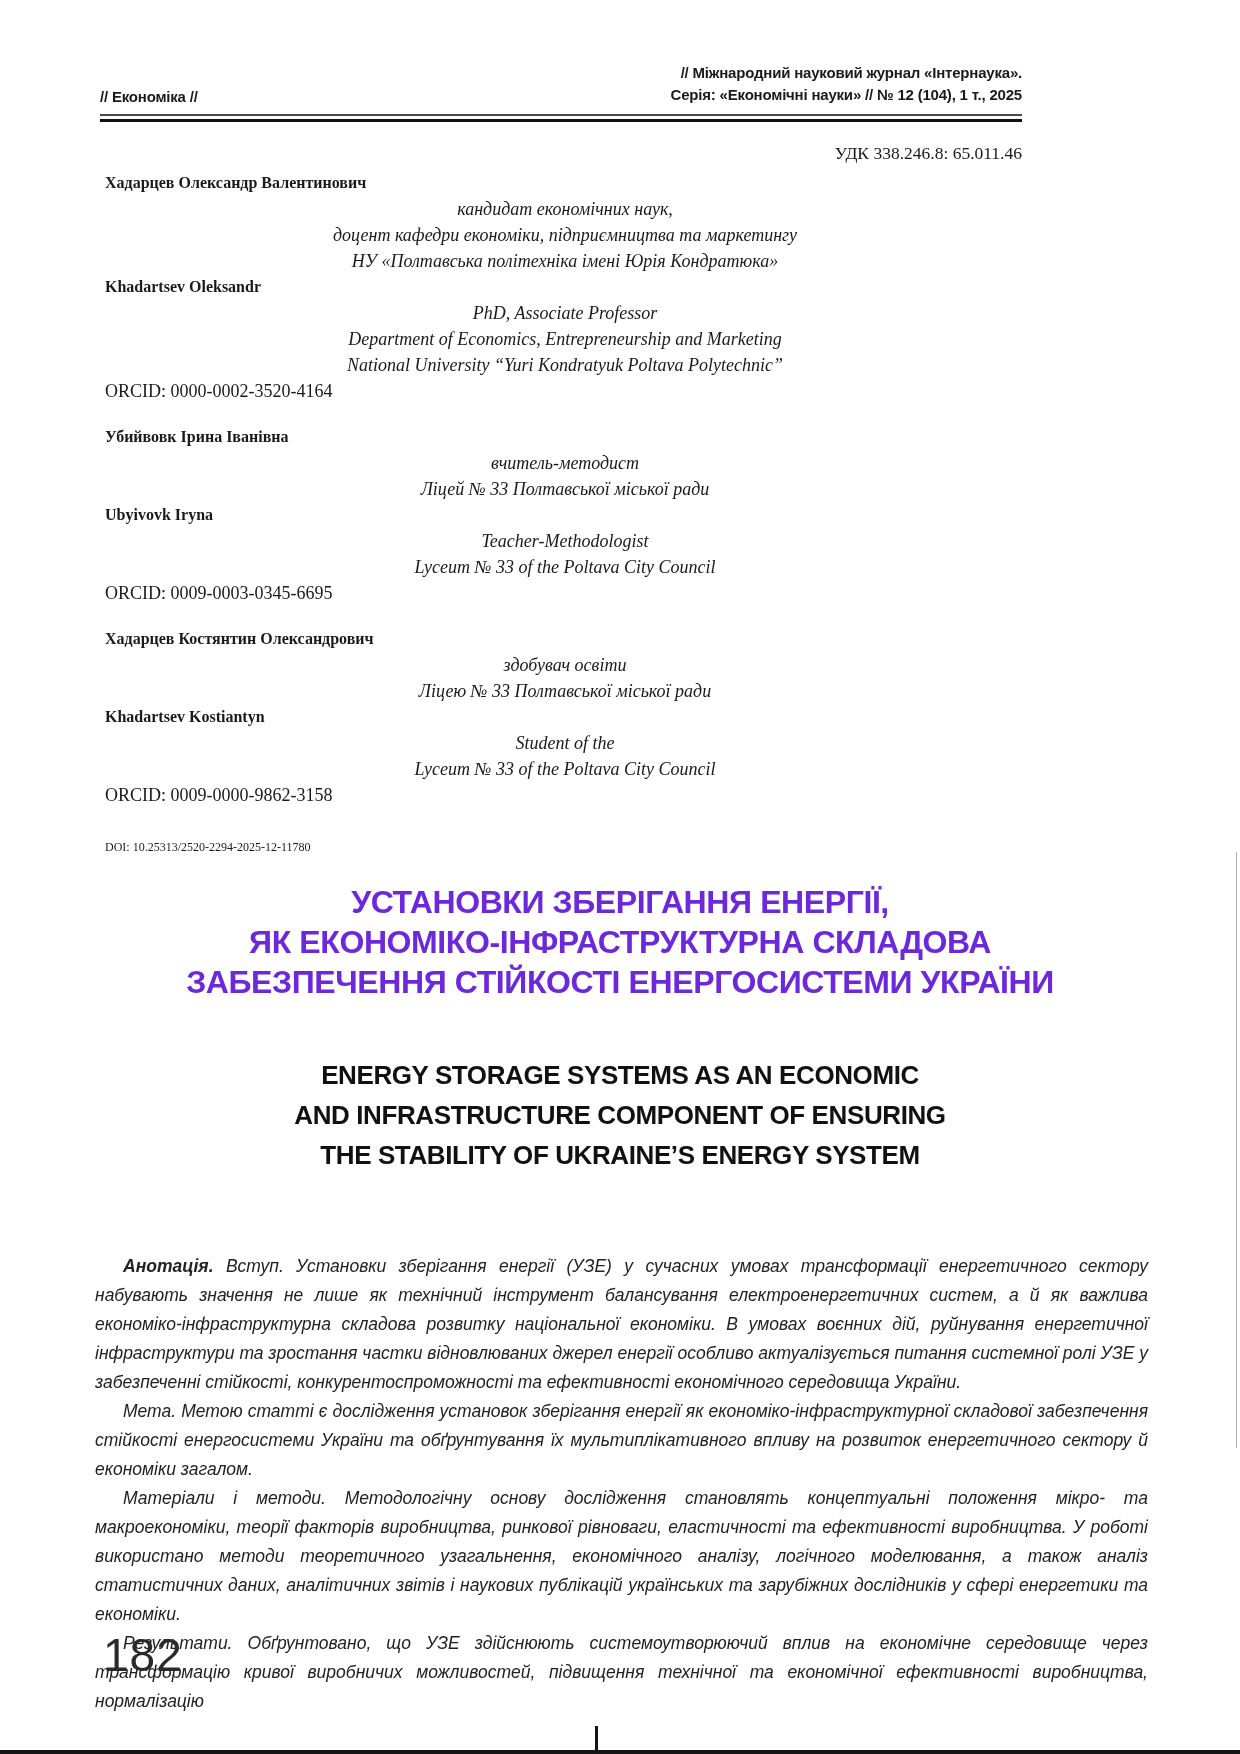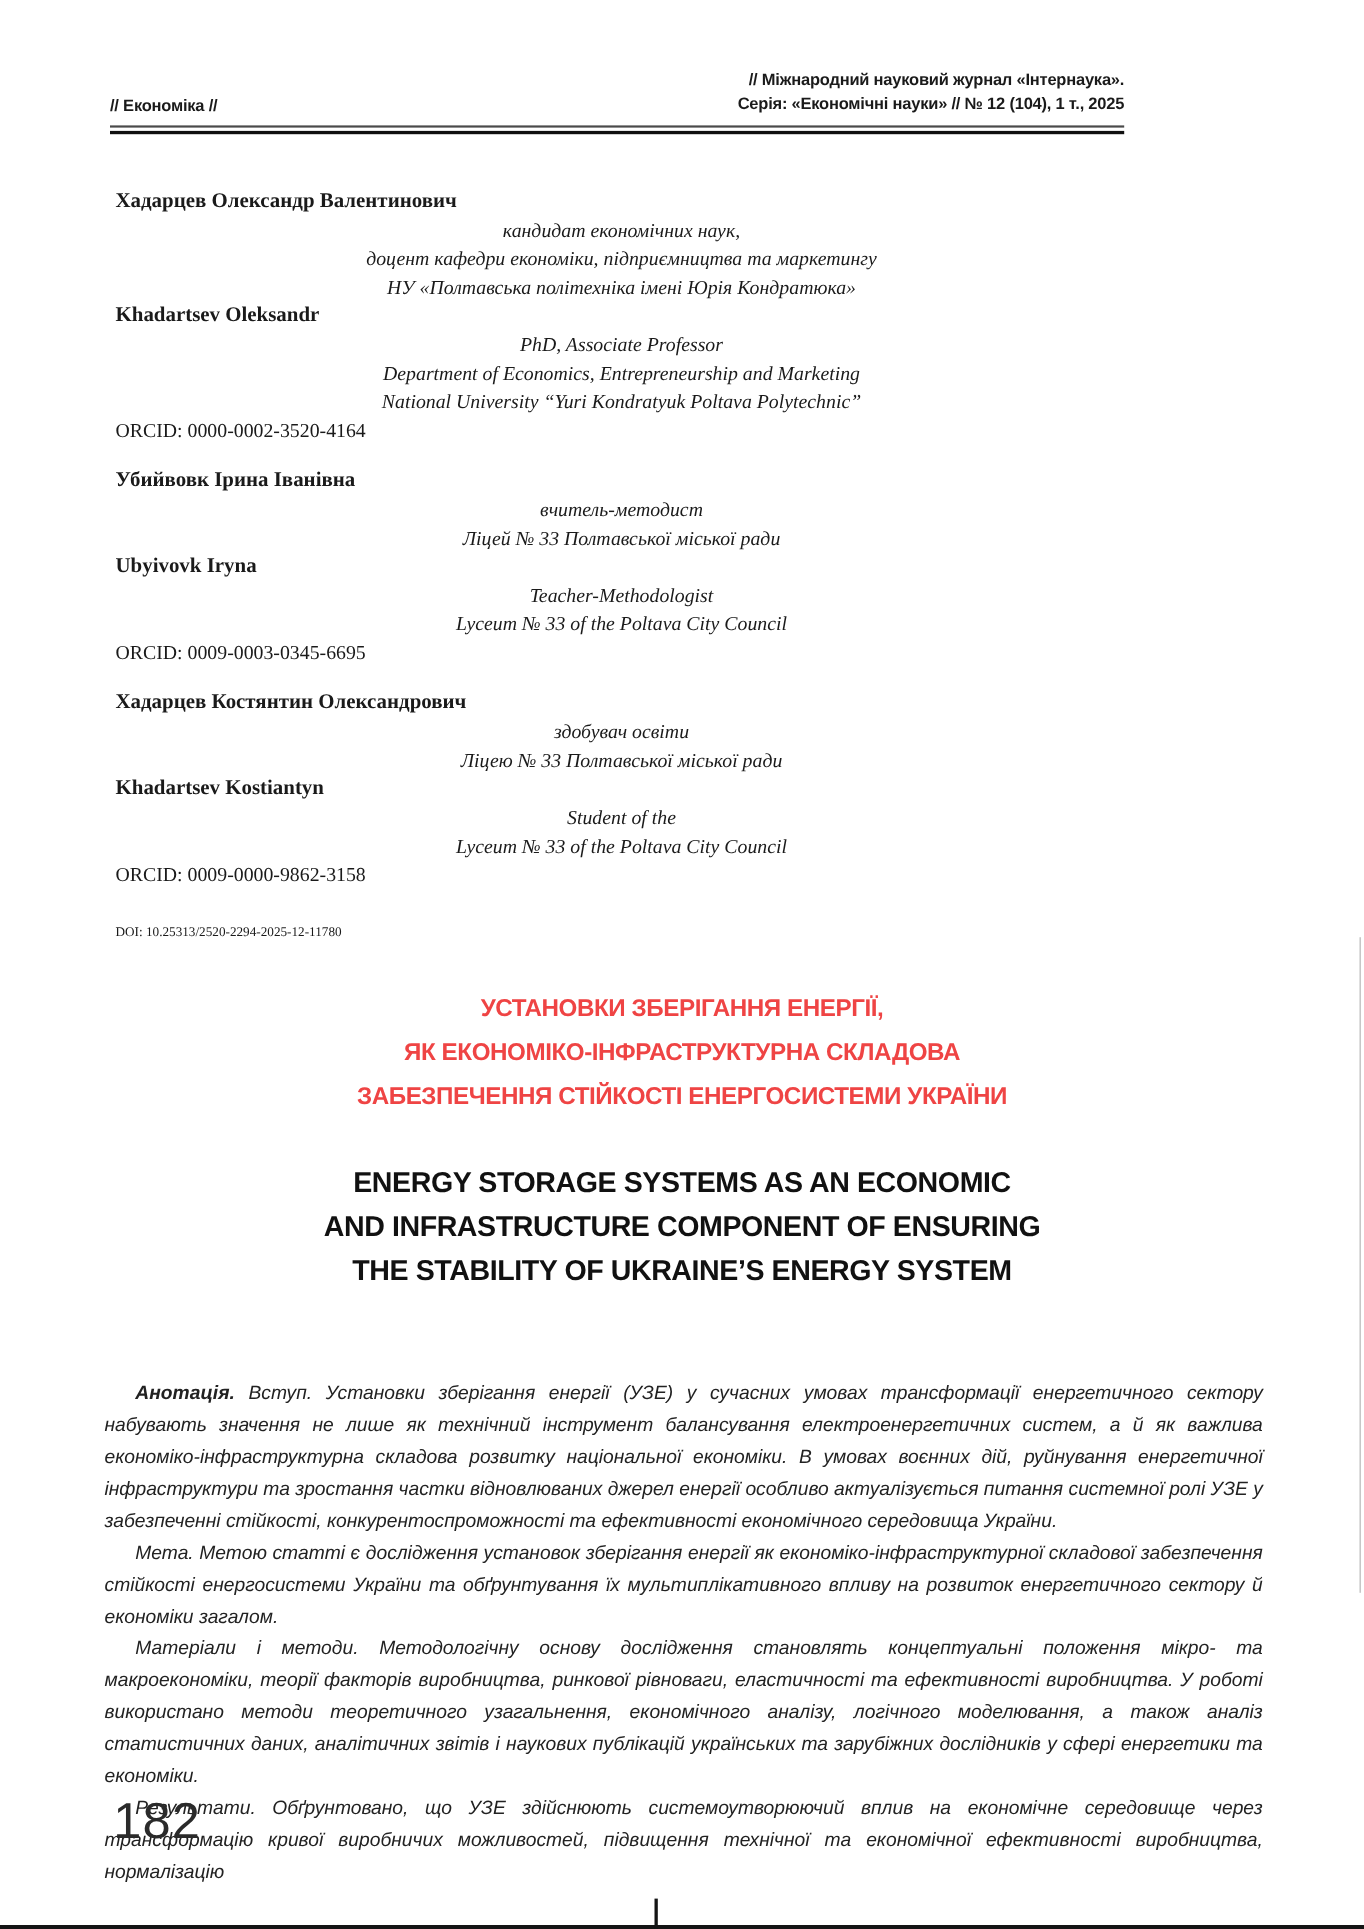--- a/index.html
+++ b/index.html
@@ -31,32 +31,31 @@
   
   .udc{
     position:absolute;left:100px;top:143px;width:922px;
     text-align:right;font-size:17.5px;
   }
   
   .front{
     position:absolute;left:105px;top:170px;width:920px;
   }
   .author-block{margin:0 0 20px 0;}
-  .a-name{font-size:19px;font-weight:700;line-height:26px;}
+  .a-name{font-size:16px;font-weight:700;line-height:26px;}
   .a-line{font-size:18px;line-height:26px;}
   .italic{font-style:italic;text-align:center;}
   .doi{font-size:12px;line-height:26px;margin-top:26px;}
   
   .title-uk{
     position:absolute;left:0;top:882px;width:1240px;
     text-align:center;
     font-family:"Liberation Sans", sans-serif;
-    font-weight:700;font-size:22px;line-height:40px;letter-spacing:-0.4px;
-    color:#ef4444;
-    margin-top:15px;
+    font-weight:700;font-size:32px;line-height:40px;letter-spacing:-0.4px;
+    color:#6d28d9;
   }
   .title-en{
     position:absolute;left:0;top:1055px;width:1240px;
     text-align:center;
     font-family:"Liberation Sans", sans-serif;
     font-weight:700;font-size:26px;line-height:40px;letter-spacing:-0.4px;
     color:#111;
   }
   
   .abstract{
@@ -91,20 +90,21 @@
 
   <div class="header">
     <div class="header-left">// Економіка //</div>
     <div class="header-right">
       <div>// Міжнародний науковий журнал «Інтернаука».</div>
       <div>Серія: «Економічні науки» // № 12 (104), 1 т., 2025</div>
     </div>
   </div>
   <div class="rule"></div>
 
+  <div class="udc">УДК 338.246.8: 65.011.46</div>
 
   <div class="front">
 
     <div class="author-block">
       <div class="a-name">Хадарцев Олександр Валентинович</div>
       <div class="a-line italic">кандидат економічних наук,</div>
       <div class="a-line italic">доцент кафедри економіки, підприємництва та маркетингу</div>
       <div class="a-line italic">НУ «Полтавська політехніка імені Юрія Кондратюка»</div>
       <div class="a-name">Khadartsev Oleksandr</div>
       <div class="a-line italic">PhD, Associate Professor</div>

